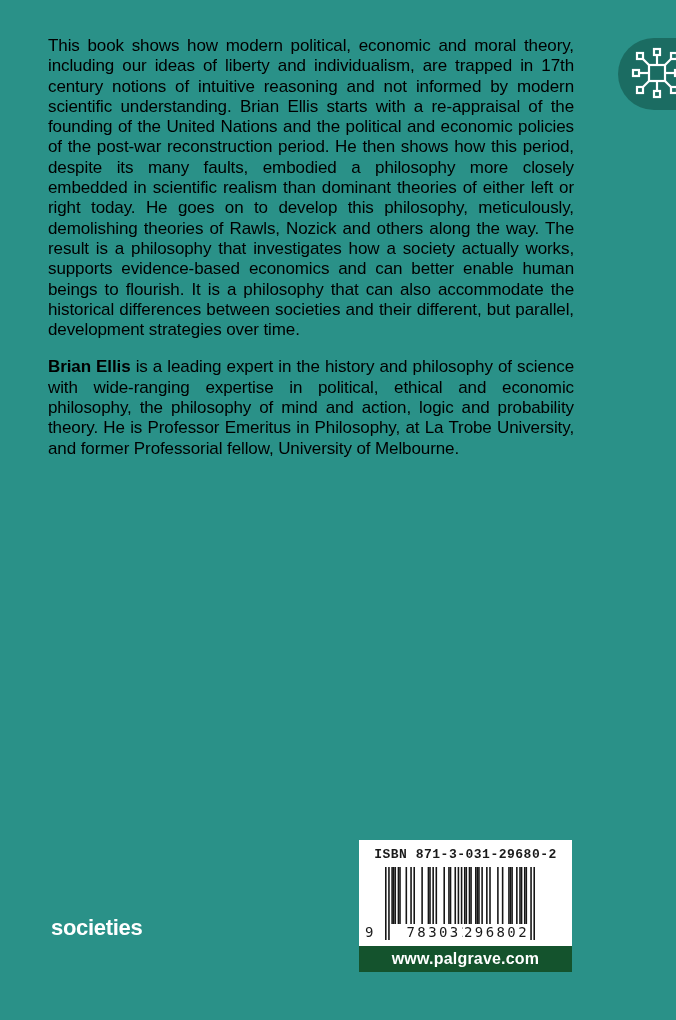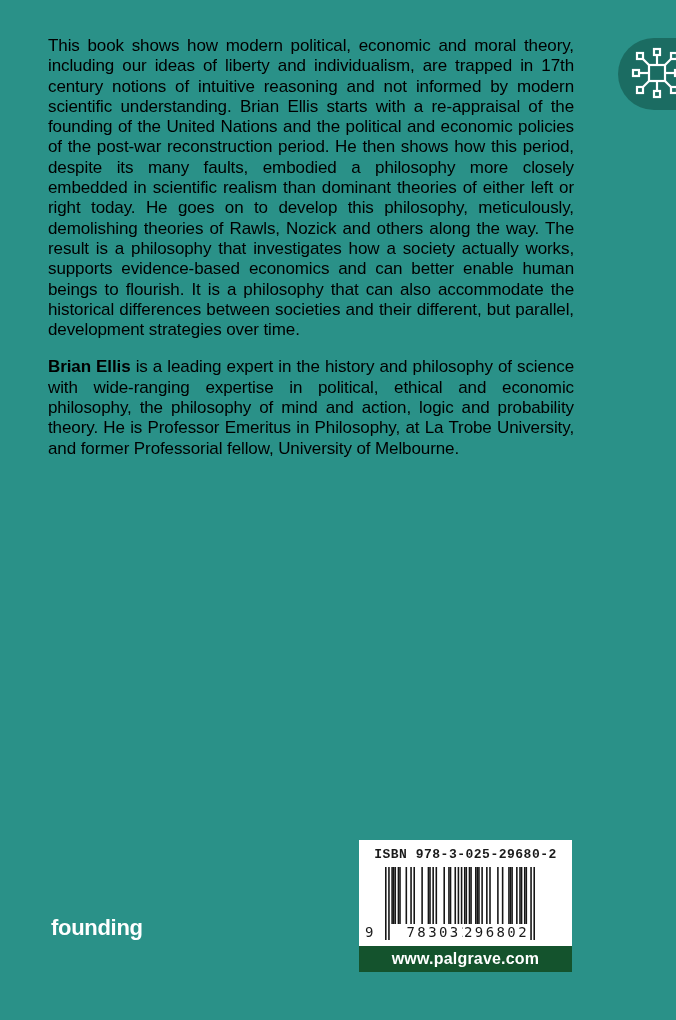--- a/index.html
+++ b/index.html
@@ -152,21 +152,21 @@
         <line x1="20" y1="36" x2="13.5" y2="42.5"></line>
         <rect x="8" y="42" width="6" height="6"></rect>
         <line x1="36" y1="36" x2="42.5" y2="42.5"></line>
         <rect x="42" y="42" width="6" height="6"></rect>
       </svg>
     </span>
   </div>
 
   <div class="barcode-block">
     <div class="barcode-box">
-      <div class="isbn">ISBN 978-3-025-29680-2</div>
+      <div class="isbn">ISBN 871-3-031-29680-2</div>
       <div class="bars"><svg viewBox="0 0 95 73" preserveAspectRatio="none" width="100%" height="100%">
             <rect x="0" y="0" width="1" height="73" fill="#161616"></rect>
             <rect x="2" y="0" width="1" height="73" fill="#161616"></rect>
             <rect x="4" y="0" width="1" height="58" fill="#161616"></rect>
             <rect x="5" y="0" width="1" height="58" fill="#161616"></rect>
             <rect x="6" y="0" width="1" height="58" fill="#161616"></rect>
             <rect x="8" y="0" width="1" height="58" fill="#161616"></rect>
             <rect x="9" y="0" width="1" height="58" fill="#161616"></rect>
             <rect x="13" y="0" width="1" height="58" fill="#161616"></rect>
             <rect x="16" y="0" width="1" height="58" fill="#161616"></rect>
@@ -208,16 +208,16 @@
       <span class="digit digit-lead">9</span>
       <span class="digit digit-g1">783031</span>
       <span class="digit digit-g2">296802</span>
     </div>
     <div class="band">
       <span>www.palgrave.com</span>
     </div>
   </div>
 
   <div class="wordmark">
-    <div class="wm2">founding</div>
+    <div class="wm2">societies</div>
   </div>
 
 </div>
 
 </body></html>

